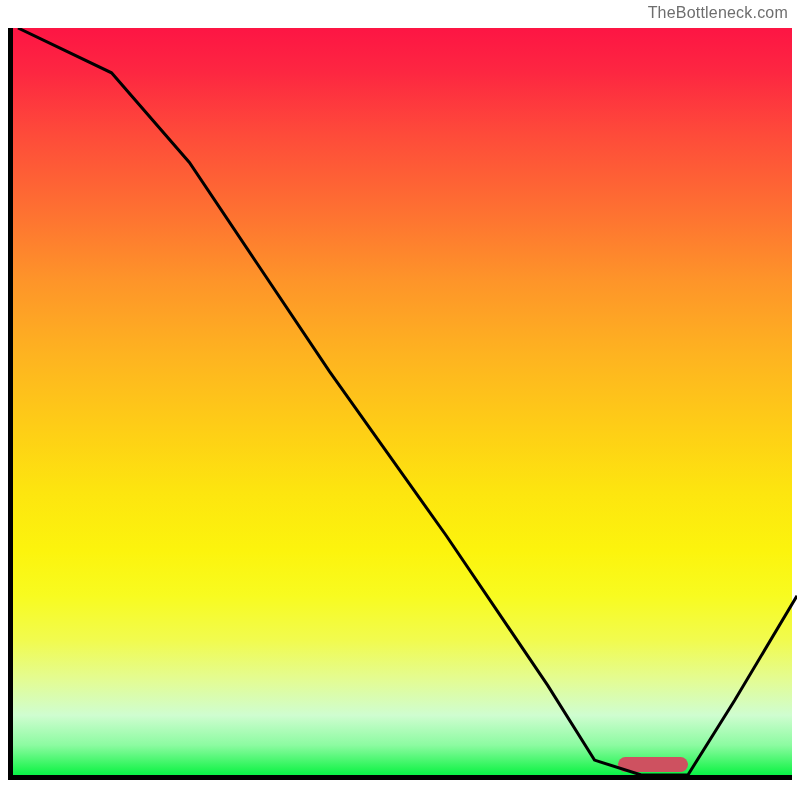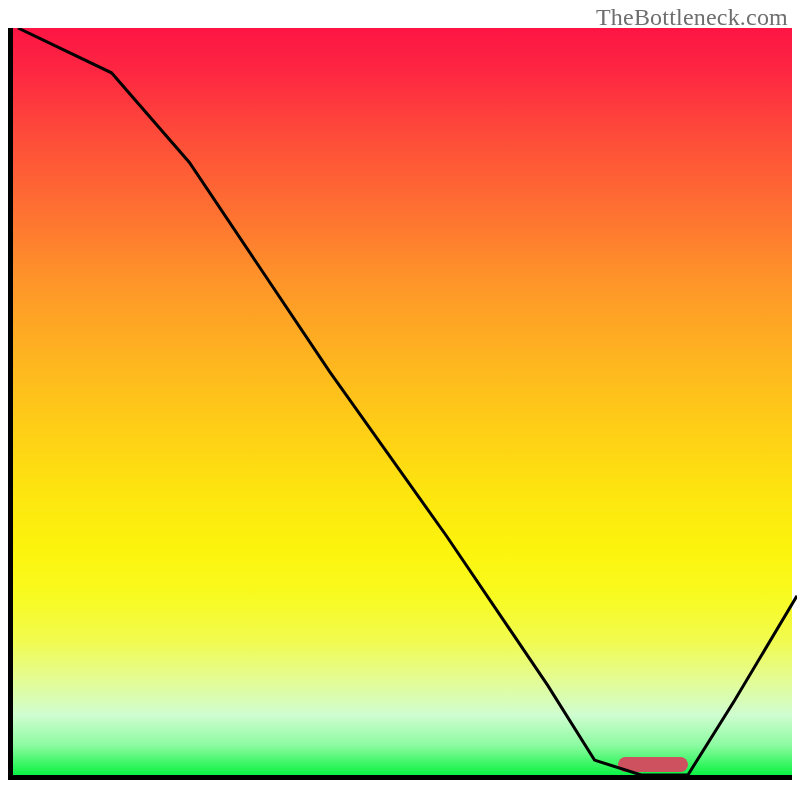--- a/index.html
+++ b/index.html
@@ -8,25 +8,24 @@
     height: 800px;
     background: #ffffff;
     font-family: Arial, Helvetica, sans-serif;
     position: relative;
     overflow: hidden;
   }
   .watermark {
     position: absolute;
     top: 4px;
     right: 12px;
-    font-size: 24px;
+    font-size: 16px;
     font-weight: 500;
     color: #6e6e6e;
     letter-spacing: 0.2px;
-    font-family: Liberation Serif, serif;
   }
   .chart-wrap {
     position: absolute;
     left: 8px;
     top: 28px;
     width: 784px;
     height: 764px;
   }
   .plot-area {
     position: absolute;

